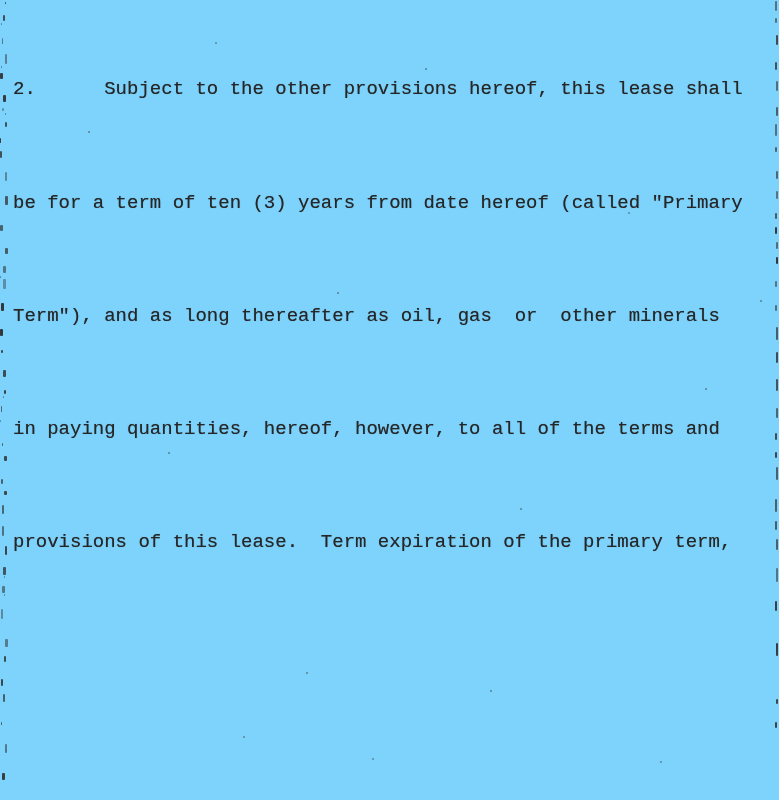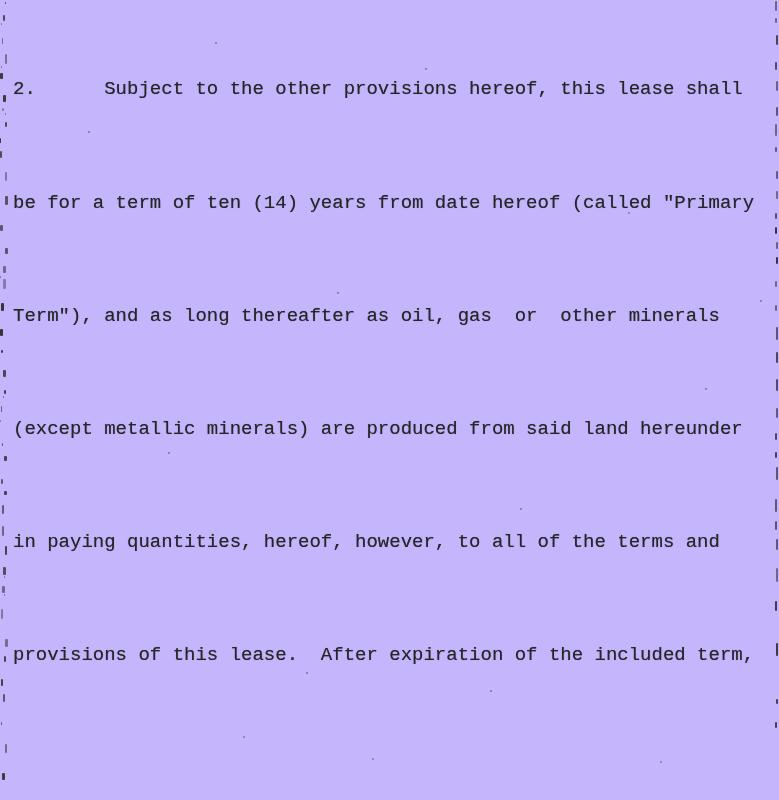--- a/index.html
+++ b/index.html
@@ -1,18 +1,18 @@
 <!DOCTYPE html>
 <html><head>
 <meta charset="utf-8">
 <style>
   html,body{margin:0;padding:0;background:#ffffff;}
   body{width:779px;height:800px;overflow:hidden;}
   .page{
-    position:relative;width:779px;height:800px;background:#c4b5fd;overflow:hidden;
+    position:relative;width:779px;height:800px;background:#7dd3fc;overflow:hidden;
     font-family:"Liberation Mono", monospace;
   }
   .text-block{
     position:absolute;top:-4px;left:13px;width:766px;
     font-size:19px;line-height:37.7px;color:#262626;
     white-space:pre;letter-spacing:0;
     text-shadow:0 0 0.7px rgba(35,35,35,0.55);
   }
   .line{height:37.7px;}
   .edge{position:absolute;top:0;height:800px;pointer-events:none;}
@@ -121,25 +121,24 @@
       <div class="speck" style="left: 760px; top: 300px; width: 1.5px; height: 1.5px; opacity: 0.55;"></div>
       <div class="speck" style="left: 243px; top: 736px; width: 2px; height: 2px; opacity: 0.55;"></div>
       <div class="speck" style="left: 372px; top: 758px; width: 2px; height: 2px; opacity: 0.55;"></div>
       <div class="speck" style="left: 660px; top: 761px; width: 2px; height: 2px; opacity: 0.55;"></div>
       <div class="speck" style="left: 490px; top: 690px; width: 1.5px; height: 1.5px; opacity: 0.55;"></div>
       <div class="speck" style="left: 306px; top: 672px; width: 1.5px; height: 1.5px; opacity: 0.55;"></div>
     </div>
 
   <div class="text-block">
     <div class="line">2.      Subject to the other provisions hereof, this lease shall</div>
-    <div class="line">be for a term of ten (14) years from date hereof (called "Primary</div>
+    <div class="line">be for a term of ten (3) years from date hereof (called "Primary</div>
     <div class="line">Term"), and as long thereafter as oil, gas  or  other minerals</div>
-    <div class="line">(except metallic minerals) are produced from said land hereunder</div>
     <div class="line">in paying quantities, hereof, however, to all of the terms and</div>
-    <div class="line">provisions of this lease.  After expiration of the included term,</div>
+    <div class="line">provisions of this lease.  Term expiration of the primary term,</div>
     
     
     
     
     
     
     
     
     
     

